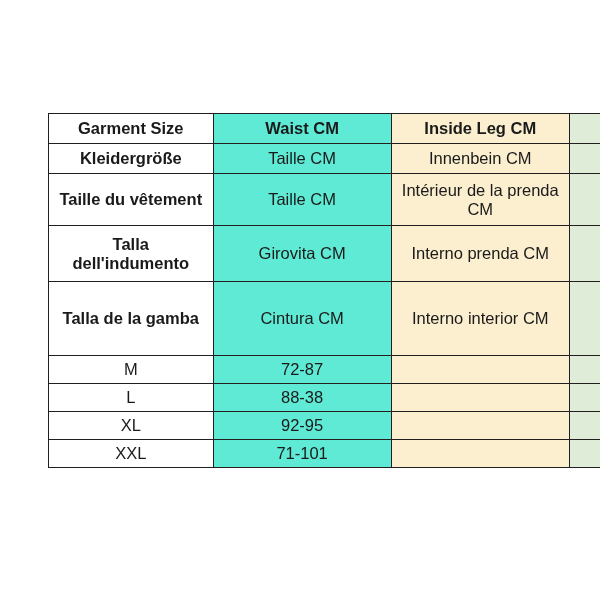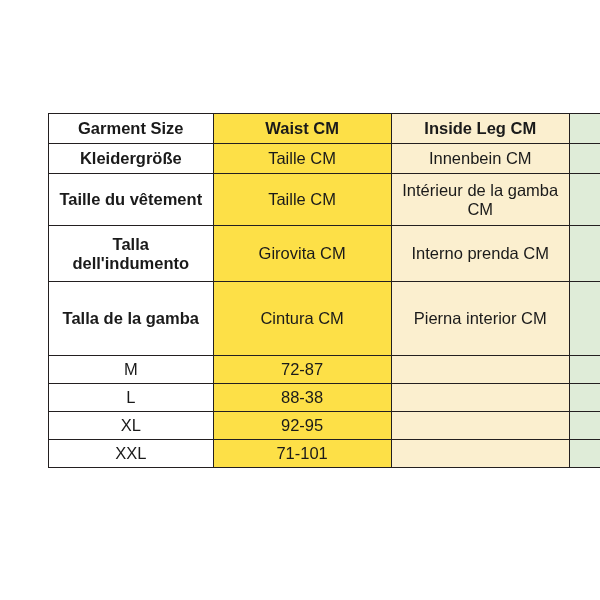--- a/index.html
+++ b/index.html
@@ -42,21 +42,21 @@
     font-family: "Liberation Sans", sans-serif;
   }
   
   col.c0 { width: 157px; }
   col.c1 { width: 170px; }
   col.c2 { width: 170px; }
   col.c3 { width: 170px; }
 
   
   td.col-label { background: #ffffff; }
-  td.col-waist { background: #fde047; }
+  td.col-waist { background: #5eead4; }
   td.col-leg   { background: #fbefcf; margin-top: 43px; }
   td.col-hip   { background: #dfecd8; }
   td.bold { font-weight: bold; }
 
   .r-head { height: 30px; }
   .r-head2 { height: 30px; }
   .r-tall { height: 52px; }
   .r-tall2 { height: 56px; }
   .r-tall3 { height: 74px; }
   .r-data { height: 28px; }
@@ -84,35 +84,35 @@
         <tr class="r-head2">
           <td class="col-label bold">Kleidergröße</td>
           <td class="col-waist">Taille CM</td>
           <td class="col-leg">Innenbein CM</td>
           <td class="col-hip">Ta</td>
         </tr>
 
         <tr class="r-tall">
           <td class="col-label bold">Taille du vêtement</td>
           <td class="col-waist">Taille CM</td>
-          <td class="col-leg">Intérieur de la gamba CM</td>
+          <td class="col-leg">Intérieur de la prenda CM</td>
           <td class="col-hip">Tail</td>
         </tr>
 
         <tr class="r-tall2">
           <td class="col-label bold">Talla dell'indumento</td>
           <td class="col-waist">Girovita CM</td>
           <td class="col-leg">Interno prenda CM</td>
           <td class="col-hip">Giro</td>
         </tr>
 
         <tr class="r-tall3">
           <td class="col-label bold">Talla de la gamba</td>
           <td class="col-waist">Cintura CM</td>
-          <td class="col-leg">Pierna interior CM</td>
+          <td class="col-leg">Interno interior CM</td>
           <td class="col-hip">C</td>
         </tr>
 
         <tr class="r-data">
           <td class="col-label">M</td>
           <td class="col-waist">72-87</td>
           <td class="col-leg"></td>
           <td class="col-hip"></td>
         </tr>
 

